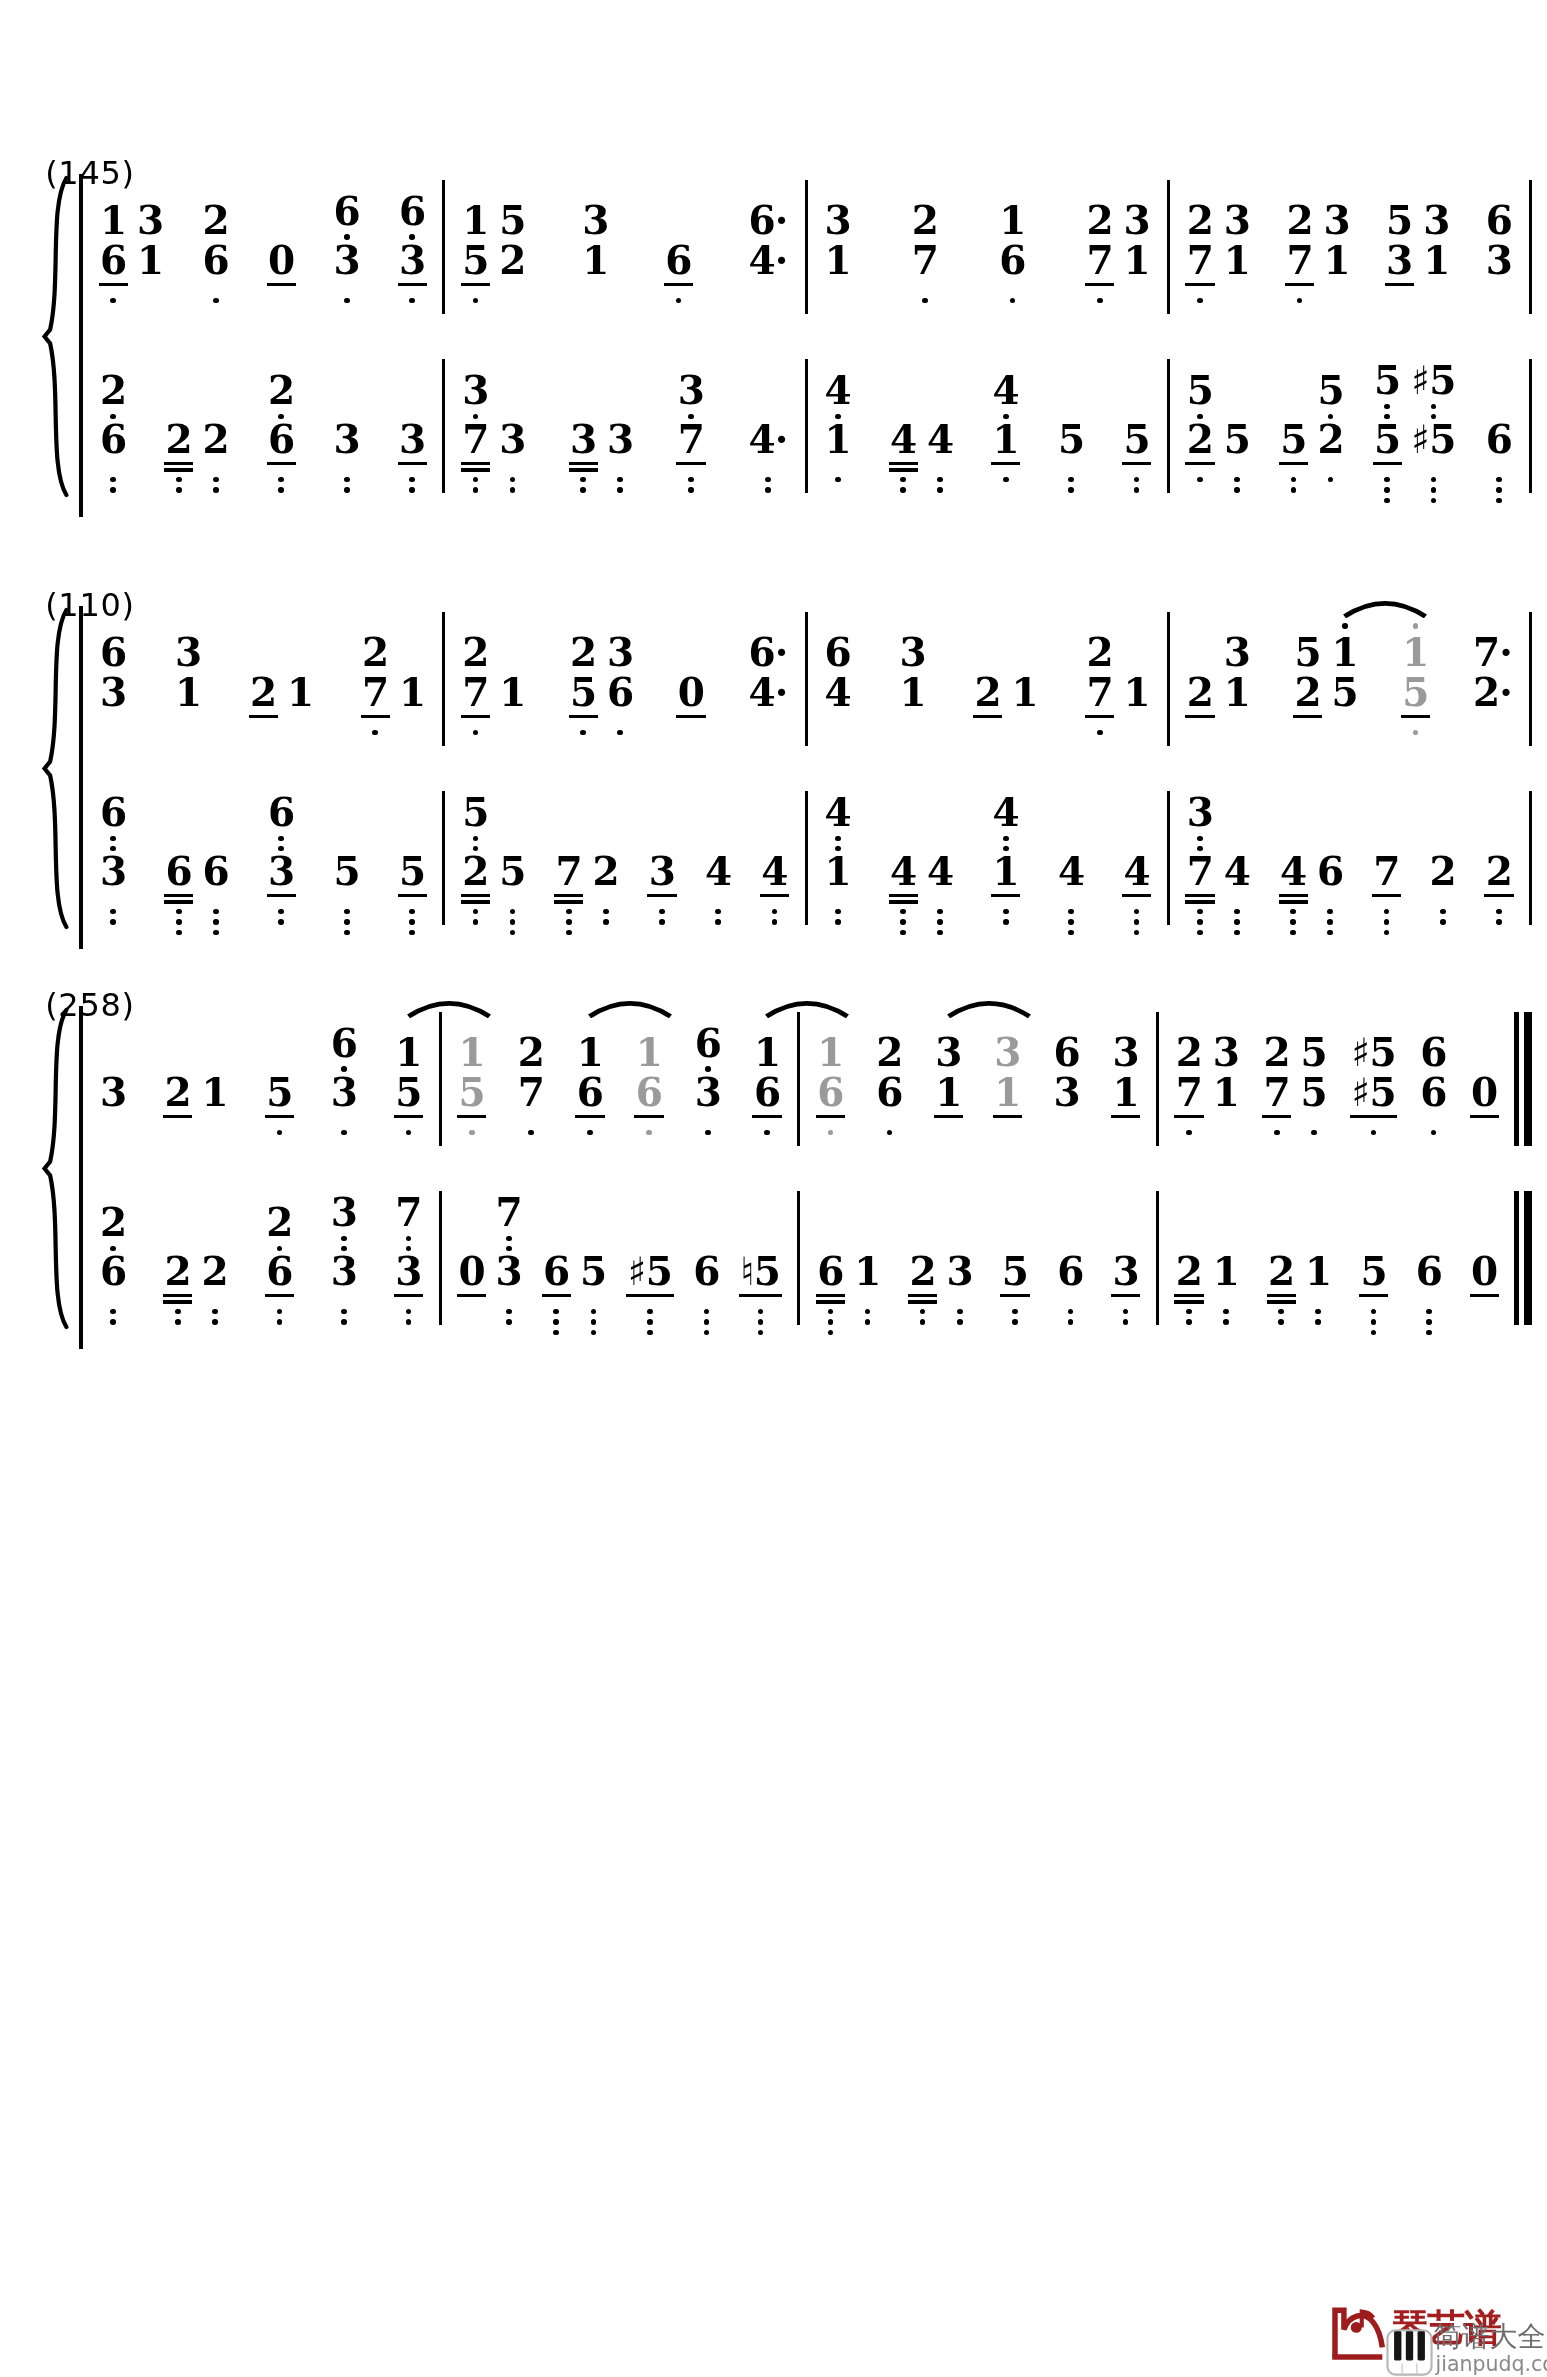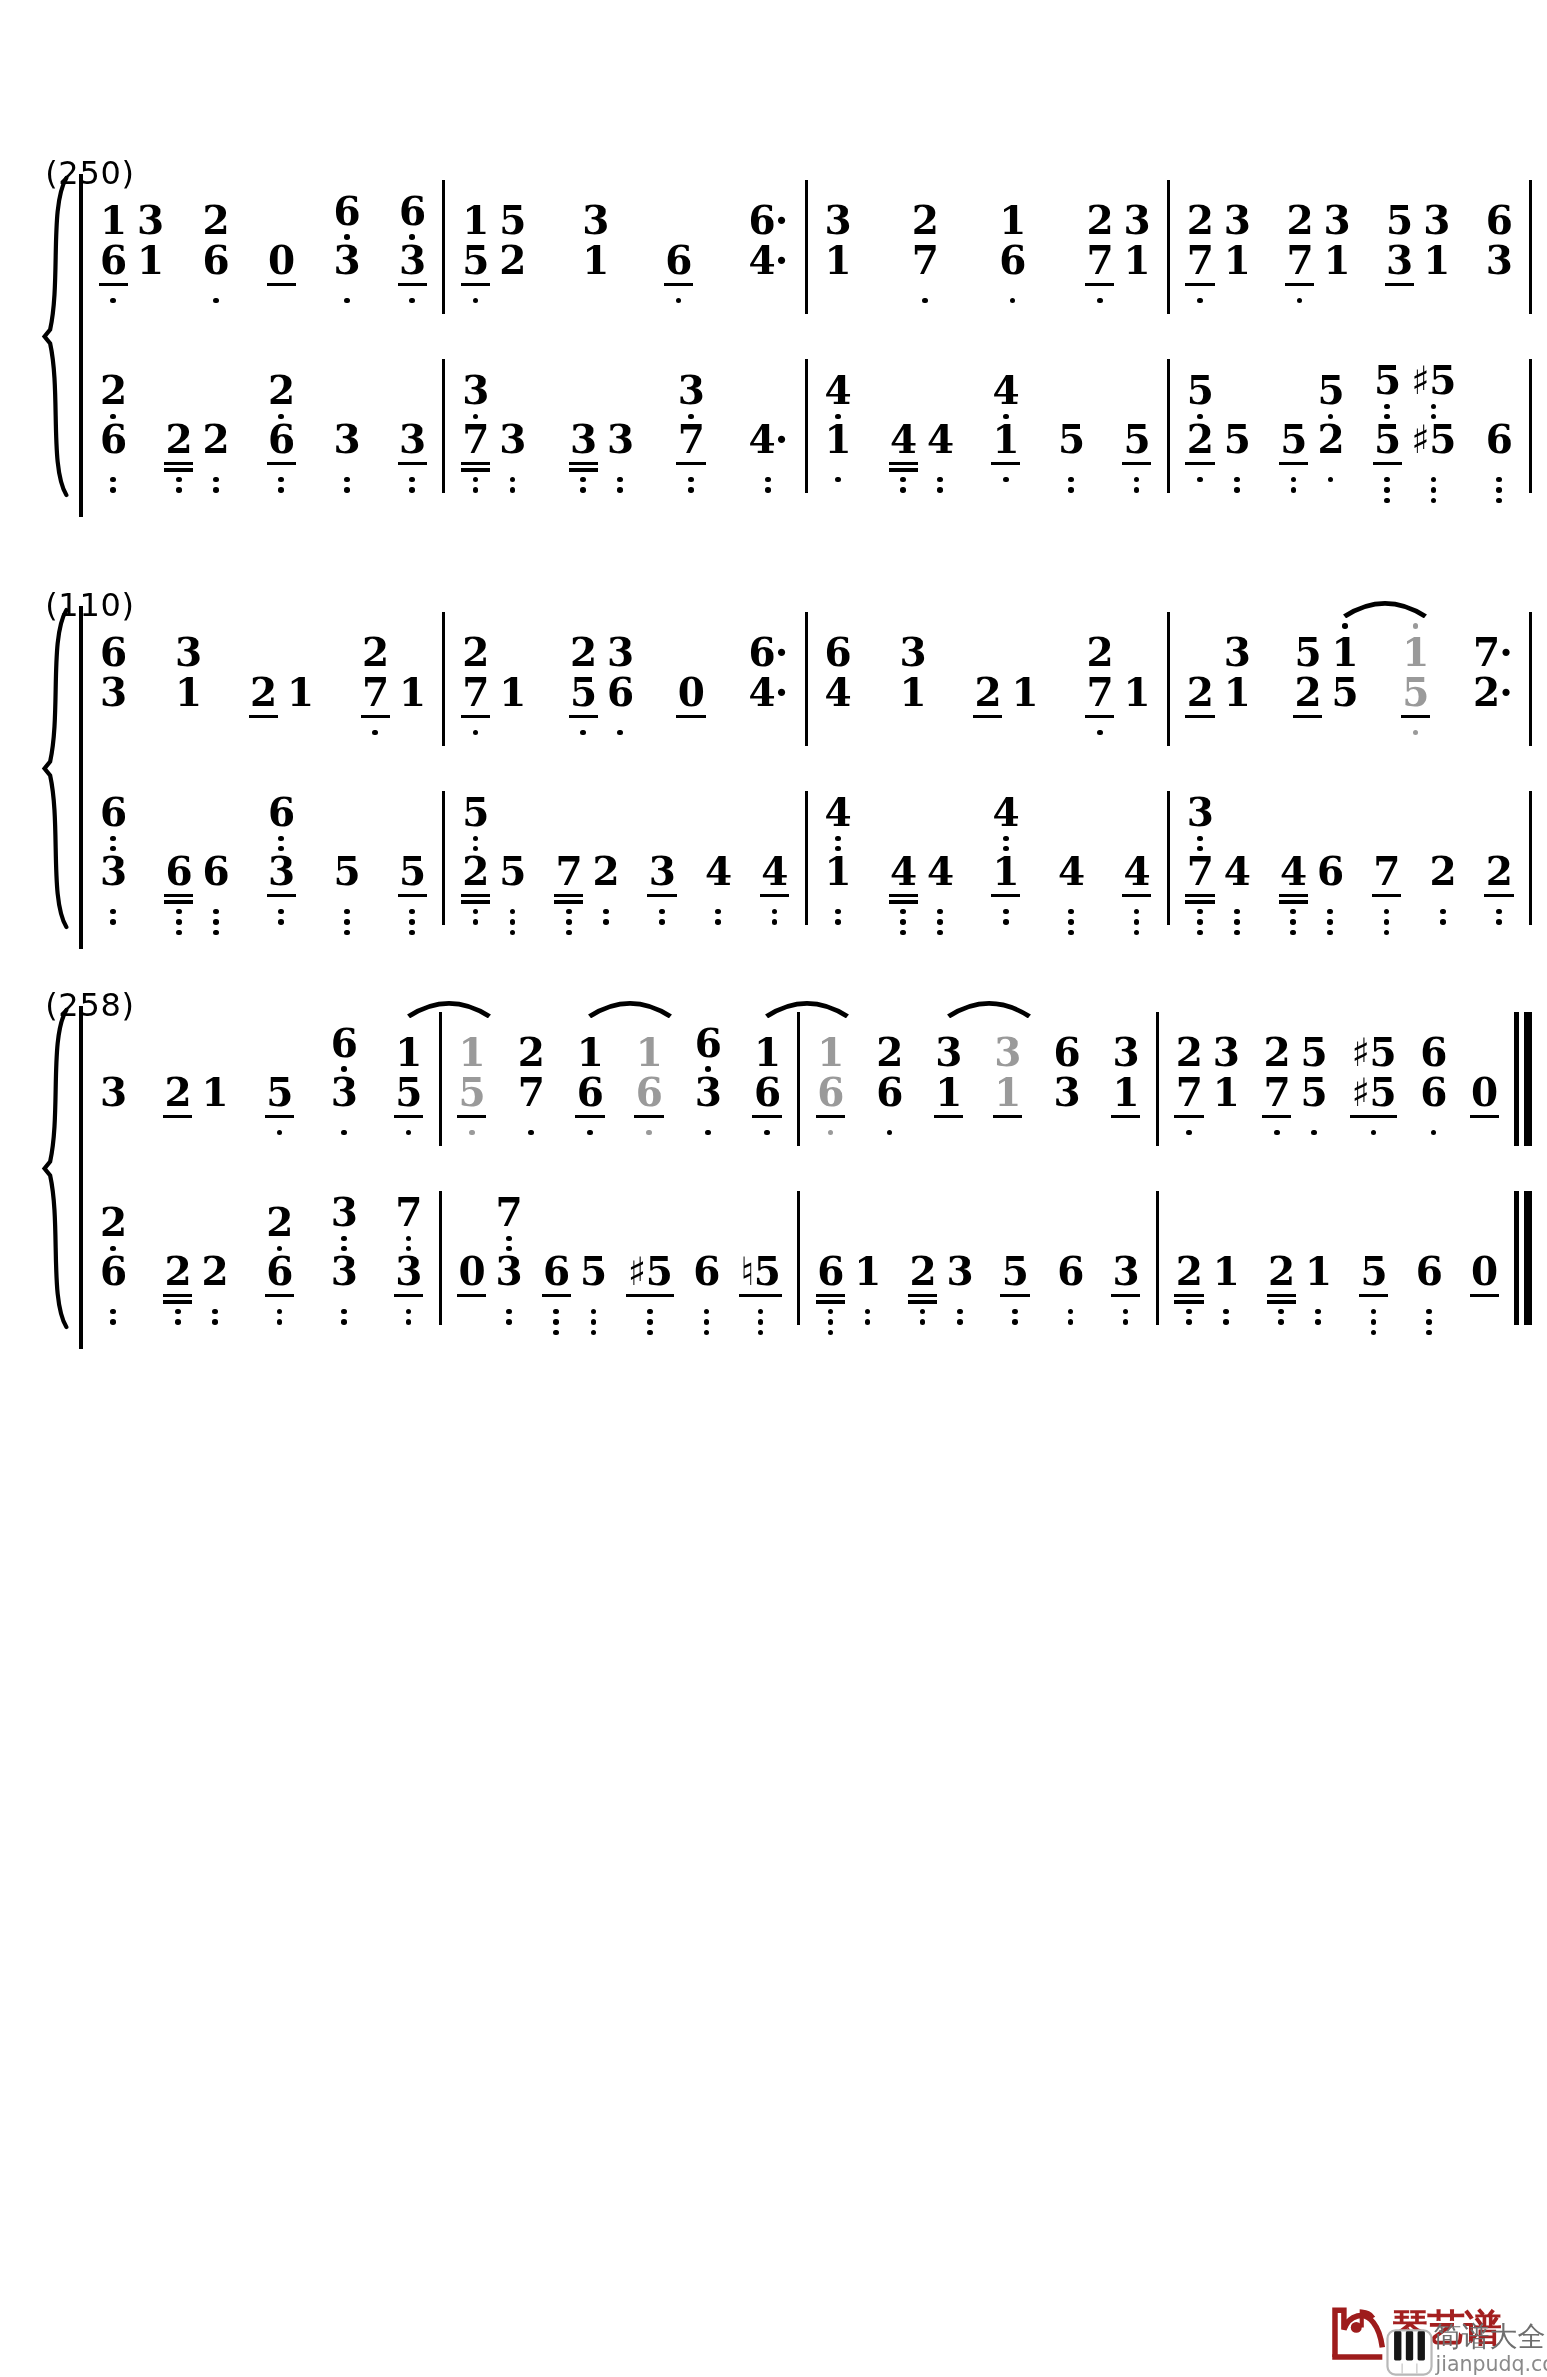--- a/index.html
+++ b/index.html
@@ -44,21 +44,21 @@
   .wm-gray { position:absolute; left:114px; bottom:20px; font:400 28px "DejaVu Sans", sans-serif;
              color:#6e6e6e; z-index:2; white-space:nowrap; }
   .wm-domain { position:absolute; left:116px; bottom:0; font:400 20.5px "DejaVu Sans", sans-serif;
                color:#8a8a8a; z-index:2; }
 </style>
 </head>
 <body>
 
 <div id="score">
     <section class="system sys-0">
-      <div class="syslabel">(250)</div>
+      <div class="syslabel">(145)</div>
       <div class="grand">
         <div class="brace-wrap">
           <svg class="brace" viewBox="0 0 44 458">
             <path d="M36 4 C 12 44, 28 150, 13 219 L 5 229 L 13 239 C 28 308, 12 414, 36 454" fill="none" stroke="#000" stroke-width="6" stroke-linecap="round"></path>
           </svg>
         </div>
         <div class="staves">
           <div class="staff">
             <div class="measure">
               <div class="grp">

